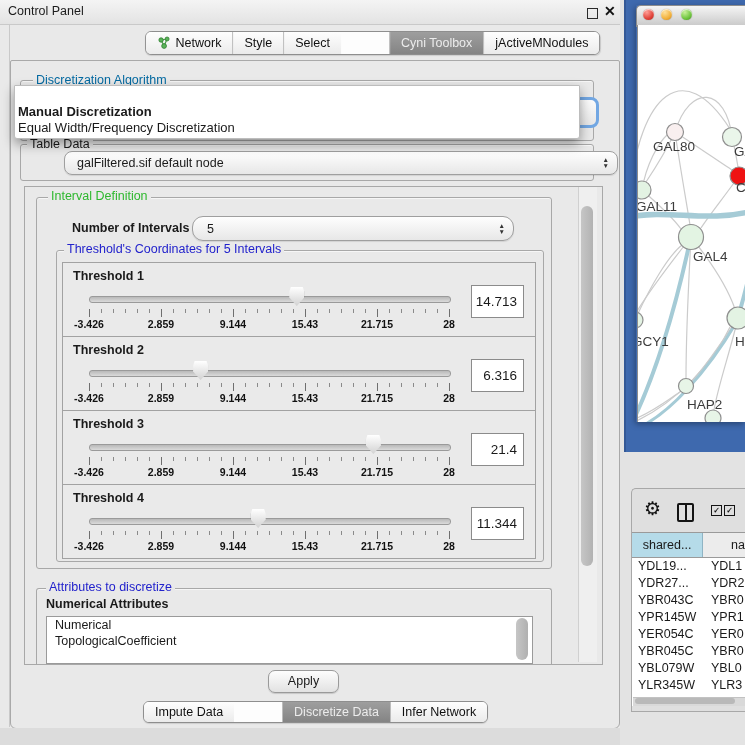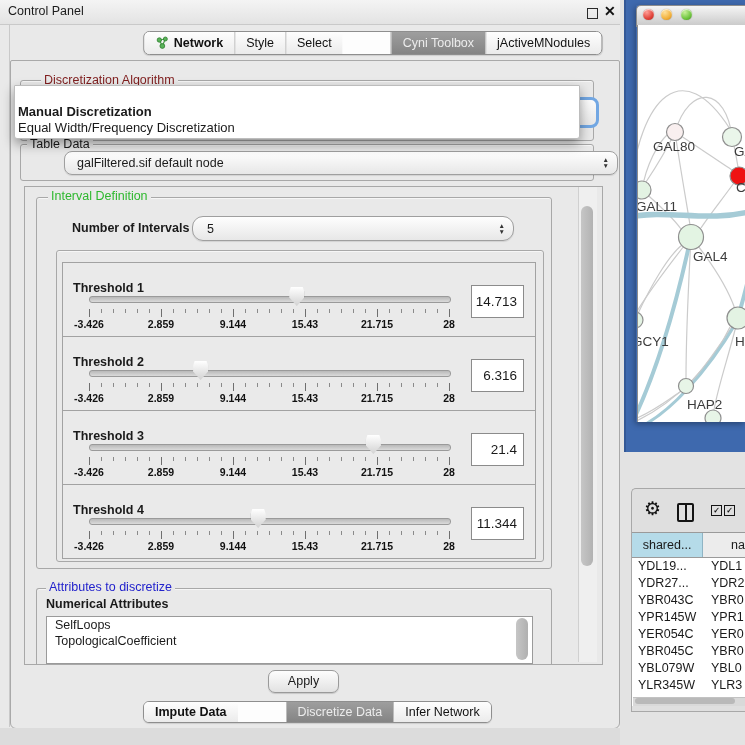--- a/index.html
+++ b/index.html
@@ -15,33 +15,33 @@
             border-bottom:1px solid #c9c9c9;}
   #title-text{left:8px;top:4px;font-size:12.5px;color:#1c1c1c;}
   #float-btn{left:587px;top:8px;width:9px;height:9px;border:1.5px solid #2a2a2a;background:transparent;}
   #close-btn{left:604px;top:3px;font-size:14px;font-weight:bold;color:#111;}
 
   #tabstrip{top:31px;left:50%;transform:translateX(-50%);display:inline-flex;height:22px;
             border:1px solid #8e8e8e;border-radius:6px;overflow:hidden;background:#fdfdfd;
             box-shadow:0 1px 1px rgba(0,0,0,0.12);}
   .tab{display:flex;align-items:center;padding:0 11px;font-size:12.5px;color:#111;
        background:linear-gradient(#fefefe,#ebebeb);border-left:1px solid #bcbcbc;white-space:nowrap;}
-  .tab:first-child{border-left:none;font-weight:bold;}
+  .tab:first-child{border-left:none;}
   .tab.selected{background:linear-gradient(#9e9e9e,#848484);color:#ececec;margin-left:48px;}
   .net-icon{display:inline-block;width:14px;height:14px;margin-right:5px;}
 
   #main-panel{left:10px;top:60px;width:608px;height:667px;background:#e9e9e9;
               border:1px solid #a9a9a9;border-radius:2px 2px 6px 6px;}
 
   .groupbox{border:1px solid #a8a8a8;border-radius:3px;background:#e9e9e9;
             box-shadow:inset 0 1px 0 rgba(255,255,255,0.6);}
   .grouptitle{position:absolute;background:#e9e9e9;padding:0 3px;font-size:12.5px;line-height:13px;}
 
   #algo-group{left:20px;top:80px;width:572px;height:59px;}
-  #algo-title{left:41px;top:74px;color:#7f1d1d;}
+  #algo-title{left:33px;top:74px;color:#0369a1;}
 
   #combo-focus-frag{left:556px;top:97px;width:37px;height:25px;border:3px solid #72a7e3;
                     border-radius:8px;background:linear-gradient(#fbfbfb,#e6e6e6);}
 
   #tabledata-group{left:20px;top:144px;width:572px;height:35px;}
   #tabledata-title{left:27px;top:138px;color:#1a1a1a;}
   .combo{background:linear-gradient(#fefefe,#e7e7e7);border:1px solid #9f9f9f;
          display:flex;align-items:center;font-size:12.5px;box-shadow:0 1px 1px rgba(0,0,0,0.1);}
   #tabledata-combo{left:28px;top:151px;width:552px;height:22px;border-radius:8px;margin-left:36px;}
   #tabledata-combo .combo-text{padding-left:12px;}
@@ -57,21 +57,21 @@
   #interval-title{left:48px;top:190px;color:#2eb82e;}
   #nint-label{left:72px;top:221px;font-size:12.5px;font-weight:bold;}
   #nint-combo{left:192px;top:216px;width:320px;height:23px;border-radius:11px;}
   #nint-combo .combo-text{padding-left:14px;}
 
   #thcoords-group{left:56px;top:250px;width:486px;height:310px;}
   #thcoords-title{left:64px;top:243px;color:#2222cc;}
 
   #threshold-panels{left:62px;top:262px;width:474px;height:297px;}
   .th-panel{position:absolute;left:0;width:472px;height:73px;border:1px solid #a2a2a2;background:#eaeaea;}
-  .th-label{position:absolute;left:10px;top:18px;font-size:12.5px;font-weight:bold;}
+  .th-label{position:absolute;left:10px;top:6px;font-size:12.5px;font-weight:bold;}
   .sl-track{position:absolute;left:26px;top:33px;width:360px;height:5px;border-radius:3px;
             background:linear-gradient(#b9b9b9,#dadada);border:1px solid #9a9a9a;}
   .sl-thumb{position:absolute;top:24px;width:15px;height:19px;
             background:linear-gradient(#ffffff,#d2d2d2);
             clip-path:polygon(10% 0,90% 0,100% 25%,100% 55%,50% 100%,0 55%,0 25%);
             filter:drop-shadow(0 0 1px #777);}
   .tick{position:absolute;top:46px;width:1px;height:4px;background:#8a8a8a;}
   .tick.major{height:8px;background:#6f6f6f;}
   .sl-lab{position:absolute;top:55px;transform:translateX(-50%);font-size:10.5px;font-weight:bold;color:#111;white-space:nowrap;}
   .th-value{position:absolute;left:408px;top:22px;width:45px;height:31px;background:#ffffff;
@@ -203,20 +203,21 @@
   <div class="abs" id="nint-label">Number of Intervals</div>
   <div class="abs combo" id="nint-combo">
     <span class="combo-text">5</span>
     <span class="spinner">
       <span>▲</span>
         <span>▼</span>
     </span>
   </div>
 
   <div class="abs groupbox" id="thcoords-group"></div>
+  <div class="grouptitle" id="thcoords-title">Threshold's Coordinates for 5 Intervals</div>
   <div class="abs" id="threshold-panels">
       <div class="th-panel" style="top: 0px;">
         <div class="th-label">Threshold 1</div>
         <div class="sl-track"></div>
         <div class="tick major" style="left: 26px;"></div>
         <div class="tick" style="left: 38px;"></div>
         <div class="tick" style="left: 50px;"></div>
         <div class="tick" style="left: 62px;"></div>
         <div class="tick" style="left: 74px;"></div>
         <div class="tick" style="left: 86px;"></div>
@@ -382,21 +383,21 @@
         <span class="sl-lab" style="left: 386px;">28</span>
         <div class="sl-thumb" style="left: 187.697px;"></div>
         <div class="th-value">11.344</div>
       </div>
     </div>
 
   <div class="abs groupbox" id="attr-group"></div>
   <div class="grouptitle" id="attr-title">Attributes to discretize</div>
   <div class="abs" id="attr-label">Numerical Attributes</div>
   <div class="abs" id="attr-list">
-      <div class="attr-item">SelfLoops</div>
+      <div class="attr-item">Numerical</div>
       <div class="attr-item">TopologicalCoefficient</div>
     </div>
   <div class="abs" id="attr-scroll"></div>
 
   <div class="abs" id="apply-btn">Apply</div>
   <div class="abs" id="bottom-tabstrip">
       <div class="tab">
         <span>Impute Data</span>
       </div>
       <div class="tab selected">

